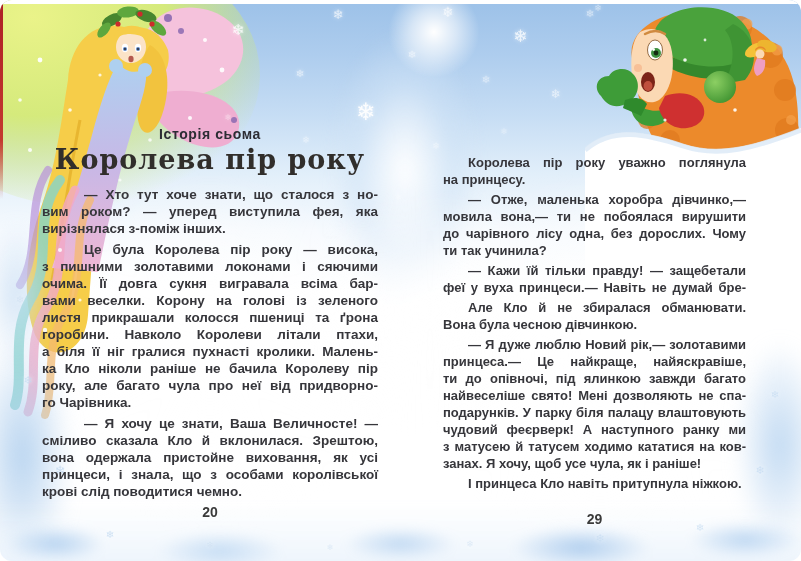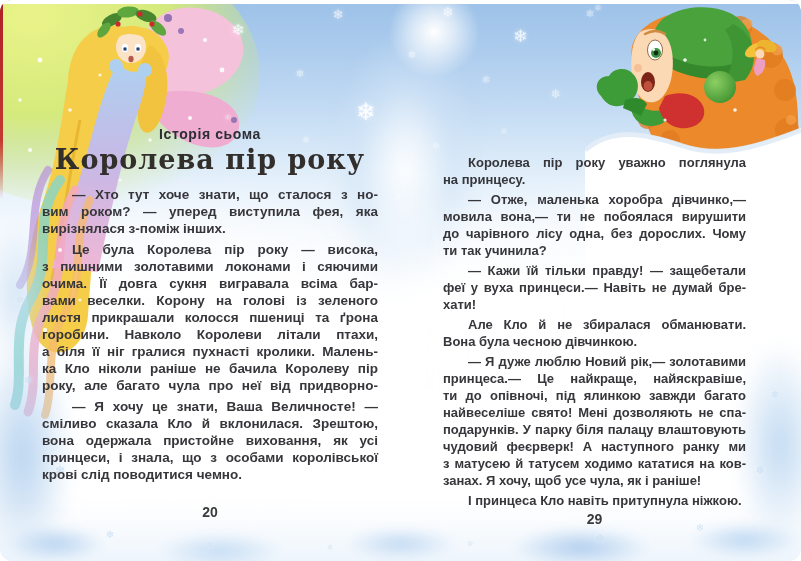--- a/index.html
+++ b/index.html
@@ -57,21 +57,21 @@
   .title{position:absolute;left:42px;top:144px;width:336px;z-index:5;
     text-align:center;font-family:"DejaVu Serif",serif;font-weight:bold;
     font-size:27px;letter-spacing:1px;color:#312e2b;}
   .textblock{position:absolute;z-index:5;color:#36363b;font-weight:bold;}
   .text-left{left:42px;top:186px;width:336px;font-size:13.5px;}
   .text-right{left:443px;top:154px;width:303px;font-size:13px;}
   .para{margin:0 0 4px 0;}
   .text-right .para{margin-bottom:3px;}
   .line{line-height:17px;text-align:justify;text-align-last:justify;}
   .line.last{text-align-last:left;}
-  .text-left .line.first{text-indent:30px;}
+  .text-left .line.first{text-indent:30px;padding-left:12px;}
   .text-right .line.first{text-indent:25px;}
   .pagenum{position:absolute;z-index:5;text-align:center;font-size:14px;font-weight:bold;color:#3a3a3a;}
   .pn-left{left:42px;top:504px;width:336px;text-align:center;}
   .pn-right{left:443px;top:511px;width:303px;}
 </style>
 </head>
 <body>
 
 <div class="spread">
   <div class="sky"></div>
@@ -284,20 +284,21 @@
       <div class="para">
         <div class="line first">Це була Королева пір року — висока,</div>
         <div class="line">з пишними золотавими локонами і сяючими</div>
         <div class="line">очима. Її довга сукня вигравала всіма бар-</div>
         <div class="line">вами веселки. Корону на голові із зеленого</div>
         <div class="line">листя прикрашали колосся пшениці та ґрона</div>
         <div class="line">горобини. Навколо Королеви літали птахи,</div>
         <div class="line">а біля її ніг гралися пухнасті кролики. Малень-</div>
         <div class="line">ка Кло ніколи раніше не бачила Королеву пір</div>
         <div class="line">року, але багато чула про неї від придворно-</div>
+        <div class="line last">го Чарівника.</div>
       </div>
       <div class="para">
         <div class="line first">— Я хочу це знати, Ваша Величносте! —</div>
         <div class="line">сміливо сказала Кло й вклонилася. Зрештою,</div>
         <div class="line">вона одержала пристойне виховання, як усі</div>
         <div class="line">принцеси, і знала, що з особами королівської</div>
         <div class="line last">крові слід поводитися чемно.</div>
       </div>
     </div>
   <div class="pagenum pn-left">20</div>
@@ -309,21 +310,20 @@
       </div>
       <div class="para">
         <div class="line first">— Отже, маленька хоробра дівчинко,—</div>
         <div class="line">мовила вона,— ти не побоялася вирушити</div>
         <div class="line">до чарівного лісу одна, без дорослих. Чому</div>
         <div class="line last">ти так учинила?</div>
       </div>
       <div class="para">
         <div class="line first">— Кажи їй тільки правду! — защебетали</div>
         <div class="line">феї у вуха принцеси.— Навіть не думай бре-</div>
-        <div class="line last">хати!</div>
       </div>
       <div class="para">
         <div class="line first">Але Кло й не збиралася обманювати.</div>
         <div class="line last">Вона була чесною дівчинкою.</div>
       </div>
       <div class="para">
         <div class="line first">— Я дуже люблю Новий рік,— золотавими</div>
         <div class="line">принцеса.— Це найкраще, найяскравіше,</div>
         <div class="line">ти до опівночі, під ялинкою завжди багато</div>
         <div class="line">найвеселіше свято! Мені дозволяють не спа-</div>

